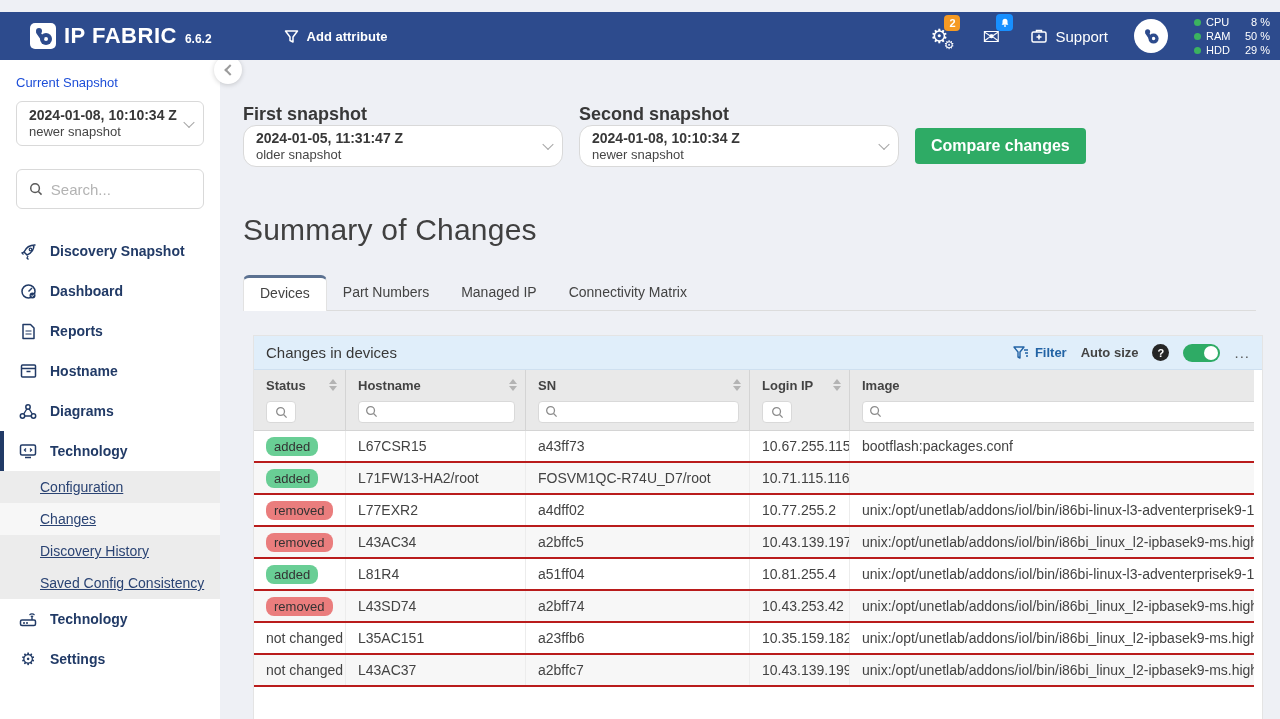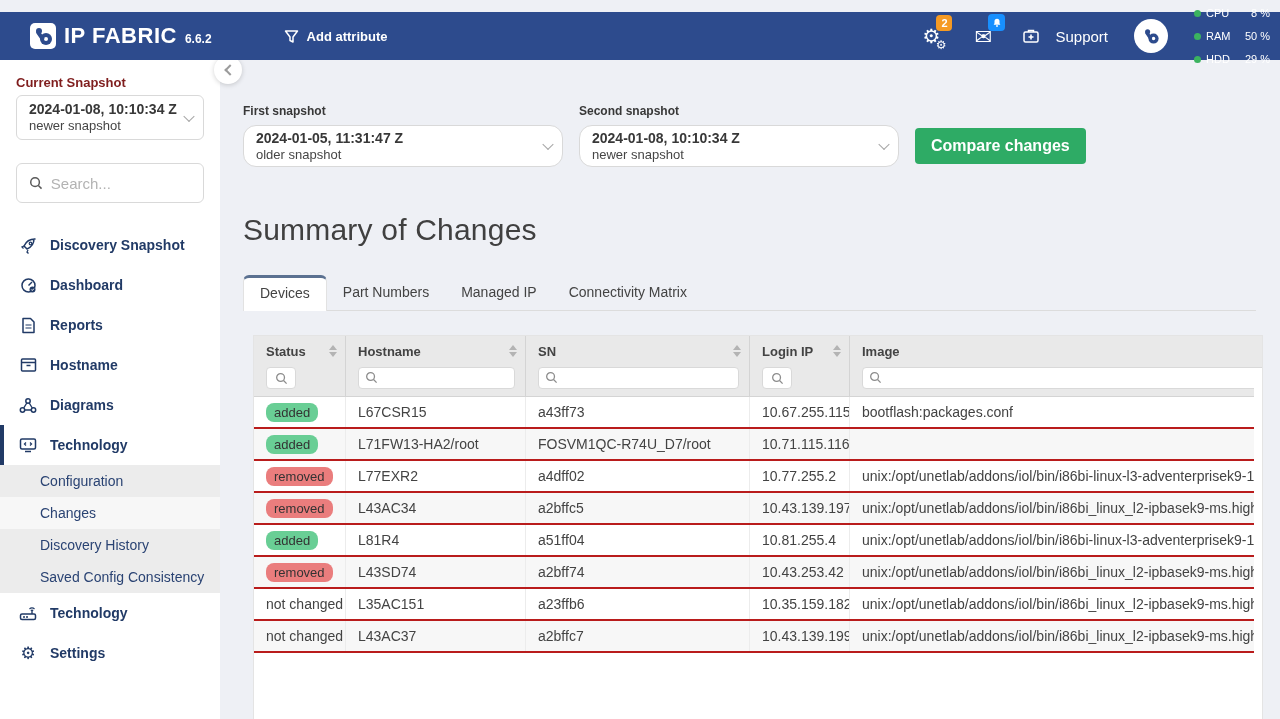--- a/index.html
+++ b/index.html
@@ -19,34 +19,34 @@
   .top-ic { position:relative; width:26px; height:26px; display:flex;
     align-items:center; justify-content:center; cursor:pointer; }
   .gear-big { font-size:20px; line-height:1; }
   .gear-small { position:absolute; right:-2px; bottom:-2px; font-size:12px; line-height:1; }
   .badge-orange { position:absolute; top:-8px; right:-8px; min-width:16px; height:16px;
     background:#f59a23; color:#fff; font-size:11px; font-weight:bold; border-radius:4px;
     display:flex; align-items:center; justify-content:center; padding:0 3px; }
   .mail-glyph { font-size:21px; line-height:1; }
   .badge-bell { position:absolute; top:-9px; right:-9px; width:17px; height:17px;
     background:#1890ff; border-radius:4px; display:flex; align-items:center; justify-content:center; }
-  .support { display:flex; align-items:center; gap:15px; font-size:15px; cursor:pointer; }
+  .support { display:flex; align-items:center; gap:7px; font-size:15px; cursor:pointer; }
   .avatar { width:34px; height:34px; border-radius:50%; background:#fff;
     display:flex; align-items:center; justify-content:center; cursor:pointer; }
-  .stats { display:flex; flex-direction:column; gap:10px; padding-right:10px; min-width:86px;justify-content:space-between; }
+  .stats { display:flex; flex-direction:column; gap:1px; padding-right:10px; min-width:86px;justify-content:space-between; }
   .stat-row { display:flex; align-items:center; gap:5px; font-size:11px; line-height:13px; }
   .stat-dot { width:7px; height:7px; border-radius:50%; background:#3bb35f; flex:0 0 auto; }
   .stat-label { width:28px; }
   .stat-val { margin-left:auto; }
 
   
   .sidebar { position:fixed; top:48px; left:0; width:220px; height:671px;
     background:#fff; z-index:20; }
   .side-pad { padding:27px 16px 0 16px; }
-  .cs-label { font-size:13px; color:#7f1d1d; margin-bottom:5px;font-weight:bold; }
+  .cs-label { font-size:13px; color:#1d4ed8; margin-bottom:11px; }
   .snap-select { border:1px solid #d9d9d9; border-radius:6px; background:#fff;
     padding:5px 26px 5px 12px; position:relative; cursor:pointer; }
   .snap-select .v1 { font-size:14px; font-weight:bold; color:#383838; line-height:17px; }
   .snap-select .v2 { font-size:13px; color:#454545; line-height:16px; }
   .chev-down { position:absolute; right:10px; top:50%; width:8px; height:8px;
     border-right:1.6px solid #a6a6a6; border-bottom:1.6px solid #a6a6a6;
     transform:translateY(-70%) rotate(45deg); }
   .side-search { margin-top:23px; display:flex; align-items:center; gap:8px;
     border:1px solid #d9d9d9; border-radius:6px; height:40px; padding:0 12px; background:#fff; }
   .side-search input { border:none; outline:none; font-size:15px; width:100%;
@@ -54,34 +54,34 @@
   .side-search input::placeholder { color:#b3b3b3; }
   .side-menu { margin-top:22px; }
   .side-item { display:flex; align-items:center; gap:12px; height:40px;
     padding-left:18px; cursor:pointer; color:#213a66; position:relative; }
   .side-item .side-label { font-size:14px; font-weight:bold; }
   .side-icon { width:20px; display:flex; align-items:center; justify-content:center; color:#213a66; }
   .side-item.active::before { content:""; position:absolute; left:0; top:0;
     width:4px; height:100%; background:#213a66; }
   .submenu { background:#ececec; }
   .sub-item { height:32px; display:flex; align-items:center; padding-left:40px;
-    font-size:14px; color:#2a4373; cursor:pointer; }
+    font-size:14px; color:#2a4373; cursor:pointer;text-decoration:underline; }
   .sub-item.selected { background:#f7f7f7; }
   .collapse-btn { position:fixed; left:214px; top:56px; width:28px; height:28px;
     background:#fff; border-radius:50%; box-shadow:0 1px 5px rgba(0,0,0,.18);
     display:flex; align-items:center; justify-content:center; z-index:30; cursor:pointer; }
   .collapse-btn span { width:8px; height:8px; border-left:2px solid #9b9b9b;
     border-bottom:2px solid #9b9b9b; transform:rotate(45deg); margin-left:3px; }
 
   
   .main { position:fixed; top:48px; left:220px; width:1060px; height:671px;
     padding:30px 0 0 23px; background:#eef0f5; overflow:hidden; }
   h1 { font-size:30px; font-weight:500; color:#404040; letter-spacing:.2px; }
   .snap-form { display:flex; align-items:flex-end; gap:16px; margin-top:26px; }
-  .field label { display:block; font-size:12px; font-weight:bold; color:#383838; margin-bottom:7px; }
+  .field label { display:block; font-size:18px; font-weight:bold; color:#383838; }
   .dd { width:320px; height:42px; border:1px solid #d9d9d9; border-radius:13px;
     background:#fff; position:relative; padding:4px 30px 4px 12px; cursor:pointer; }
   .dd .v1 { font-size:14px; font-weight:bold; color:#383838; line-height:17px; }
   .dd .v2 { font-size:13px; color:#454545; line-height:15px; }
   .btn-green { height:36px; padding:0 16px; background:#2eab65; border:none; border-radius:4px;
     color:#fff; font-size:16px; font-weight:bold; cursor:pointer; margin-bottom:3px; font-family:inherit; }
   .summary-title { margin-top:46px; }
 
   .tabs { display:flex; align-items:flex-end; margin-top:28px; border-bottom:1px solid #dcdcdc; width:1013px; }
   .tab { padding:9px 16px 10px; font-size:14px; color:#434343; cursor:pointer; }
@@ -336,20 +336,38 @@
   <h1 class="summary-title">Summary of Changes</h1>
 
   <div class="tabs" id="tabs">
       <div class="tab active">Devices</div>
       <div class="tab">Part Numbers</div>
       <div class="tab">Managed IP</div>
       <div class="tab">Connectivity Matrix</div>
     </div>
 
   <div class="panel">
+    <div class="panel-head">
+      <span class="panel-title">Changes in devices</span>
+      <div class="panel-ctrls">
+        <span class="ctrl-filter">
+          <svg width="16" height="14" viewBox="0 0 16 14">
+            <path d="M1 1h10L7 6v6L5 11V6z" fill="none" stroke="#2263a5" stroke-width="1.4" stroke-linejoin="round"></path>
+            <path d="M11 4h4M12 7h3M13 10h2" stroke="#2263a5" stroke-width="1.4"></path>
+          </svg>
+          <span>Filter</span>
+        </span>
+        <span class="ctrl-autosize">Auto size</span>
+        <span class="help-circ">?</span>
+        <span class="toggle">
+            <span class="knob"></span>
+          </span>
+        <span class="more-dots">...</span>
+      </div>
+    </div>
     <div class="thead" id="thead">
         <div class="th" style="width: 92px;">
           <span>Status</span>
           <span class="sorter">
             <i class="up"></i>
             <i class="dn"></i>
           </span>
         </div>
         <div class="th" style="width: 180px;">
           <span>Hostname</span>

